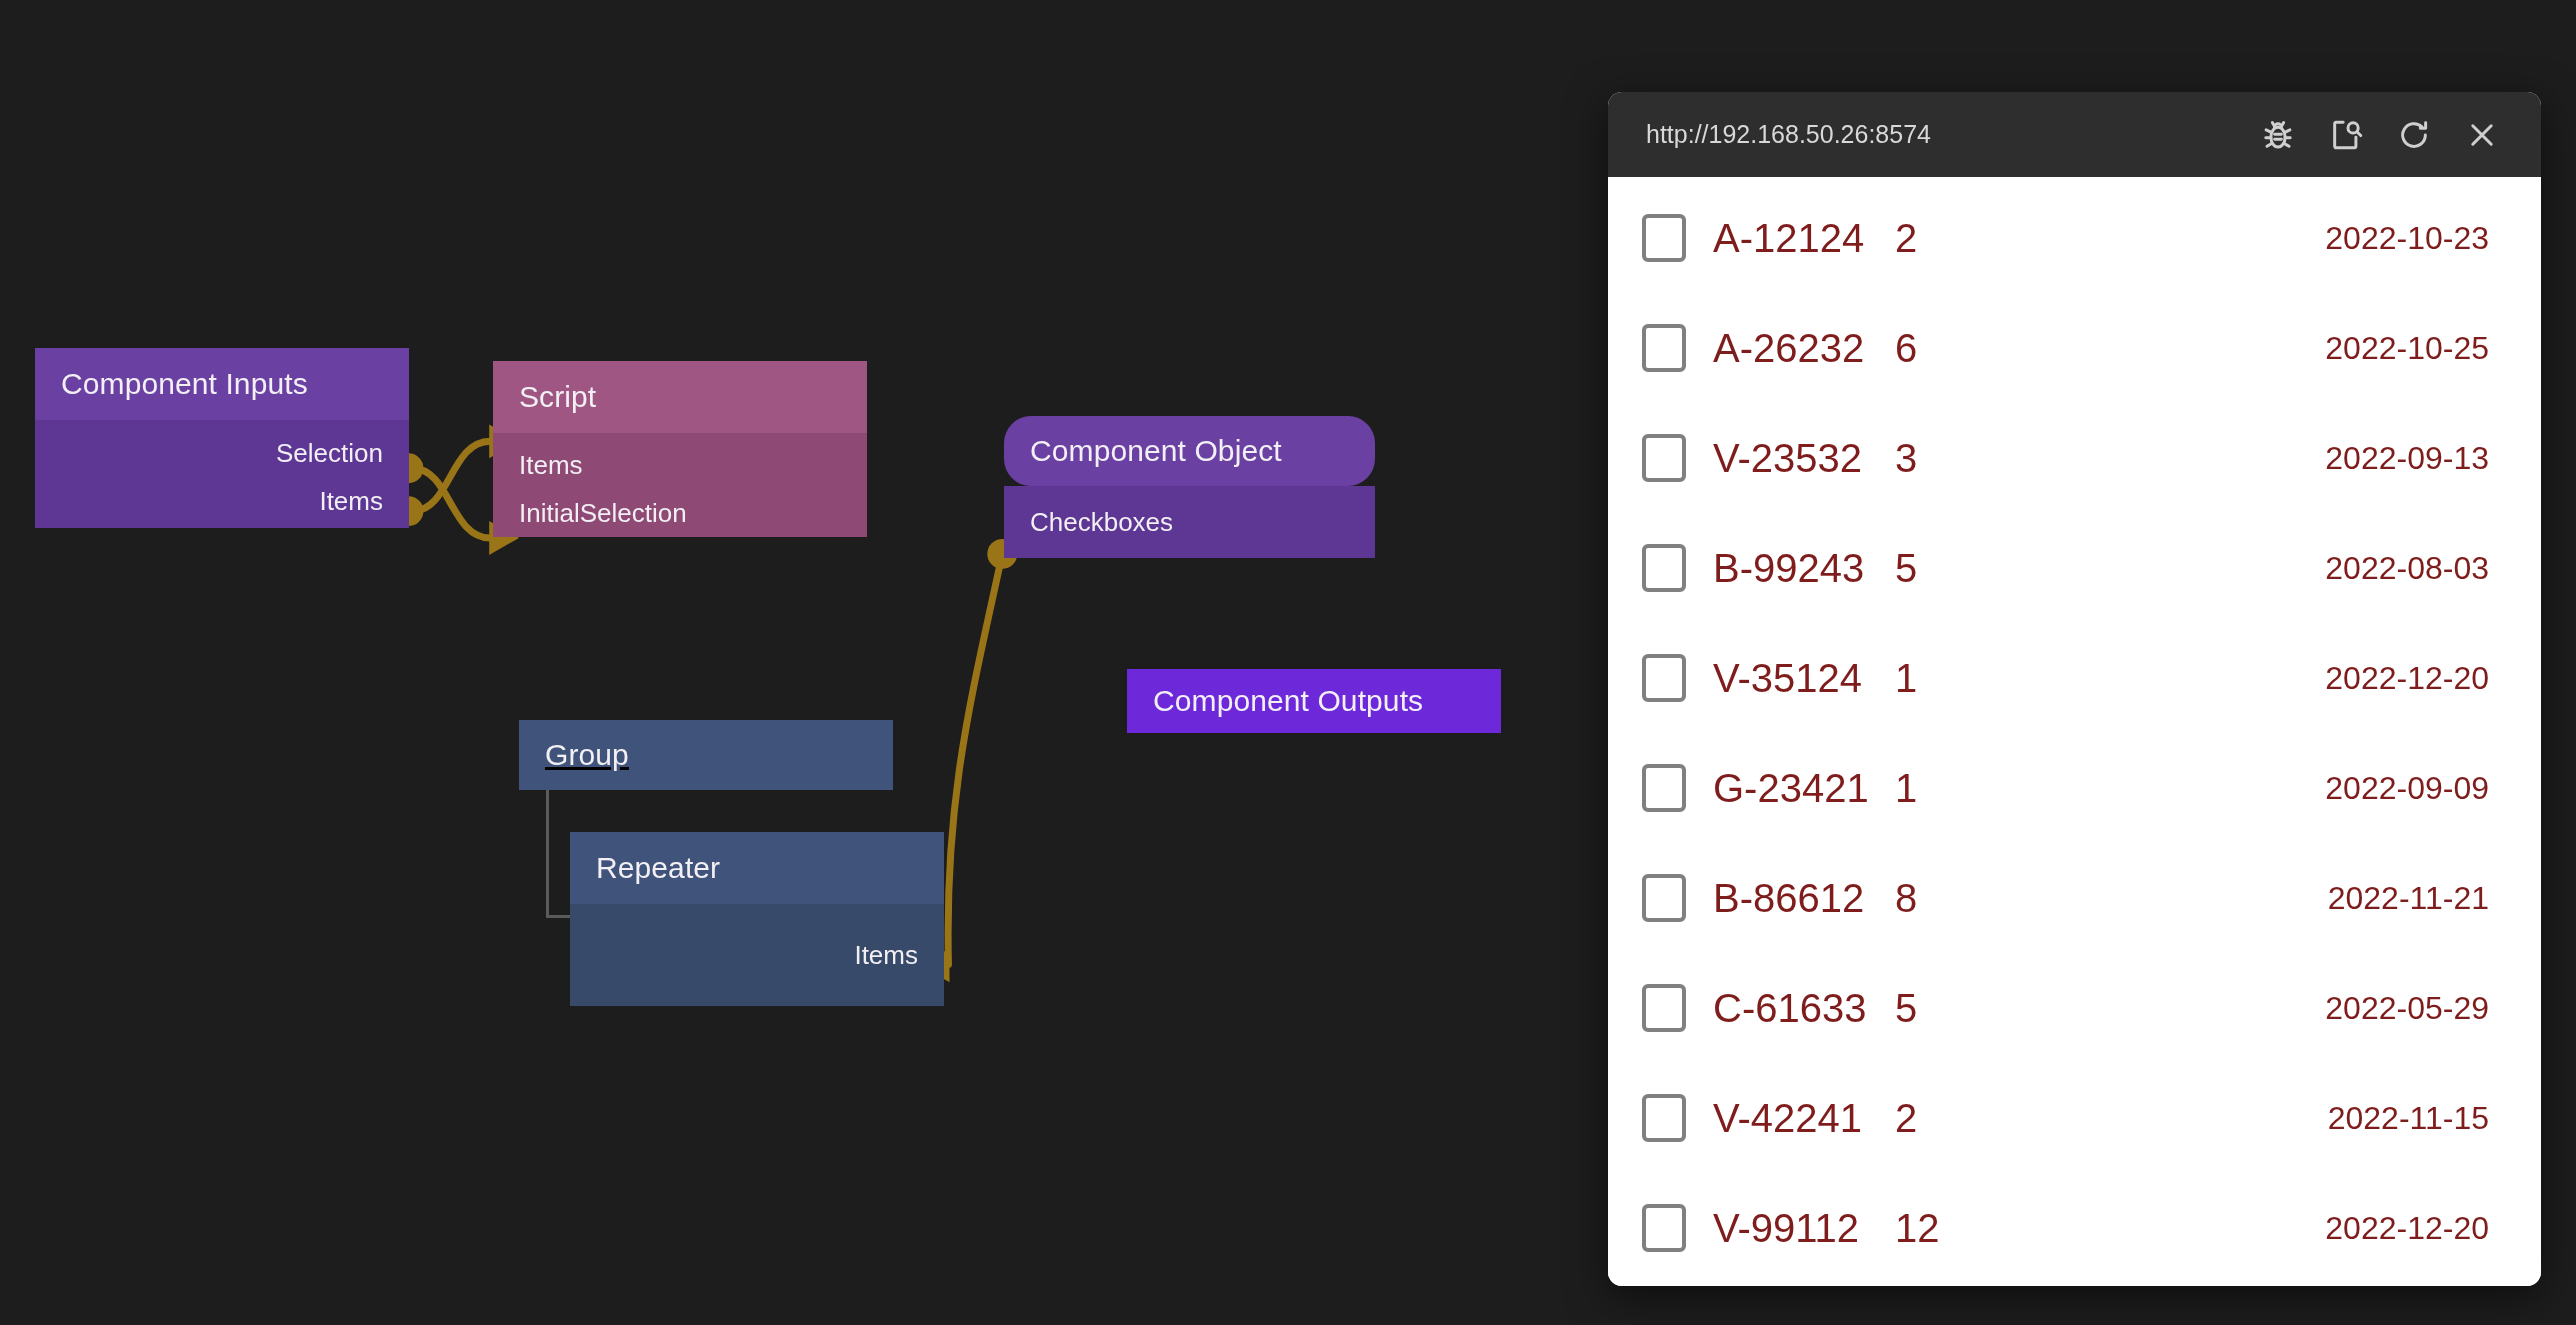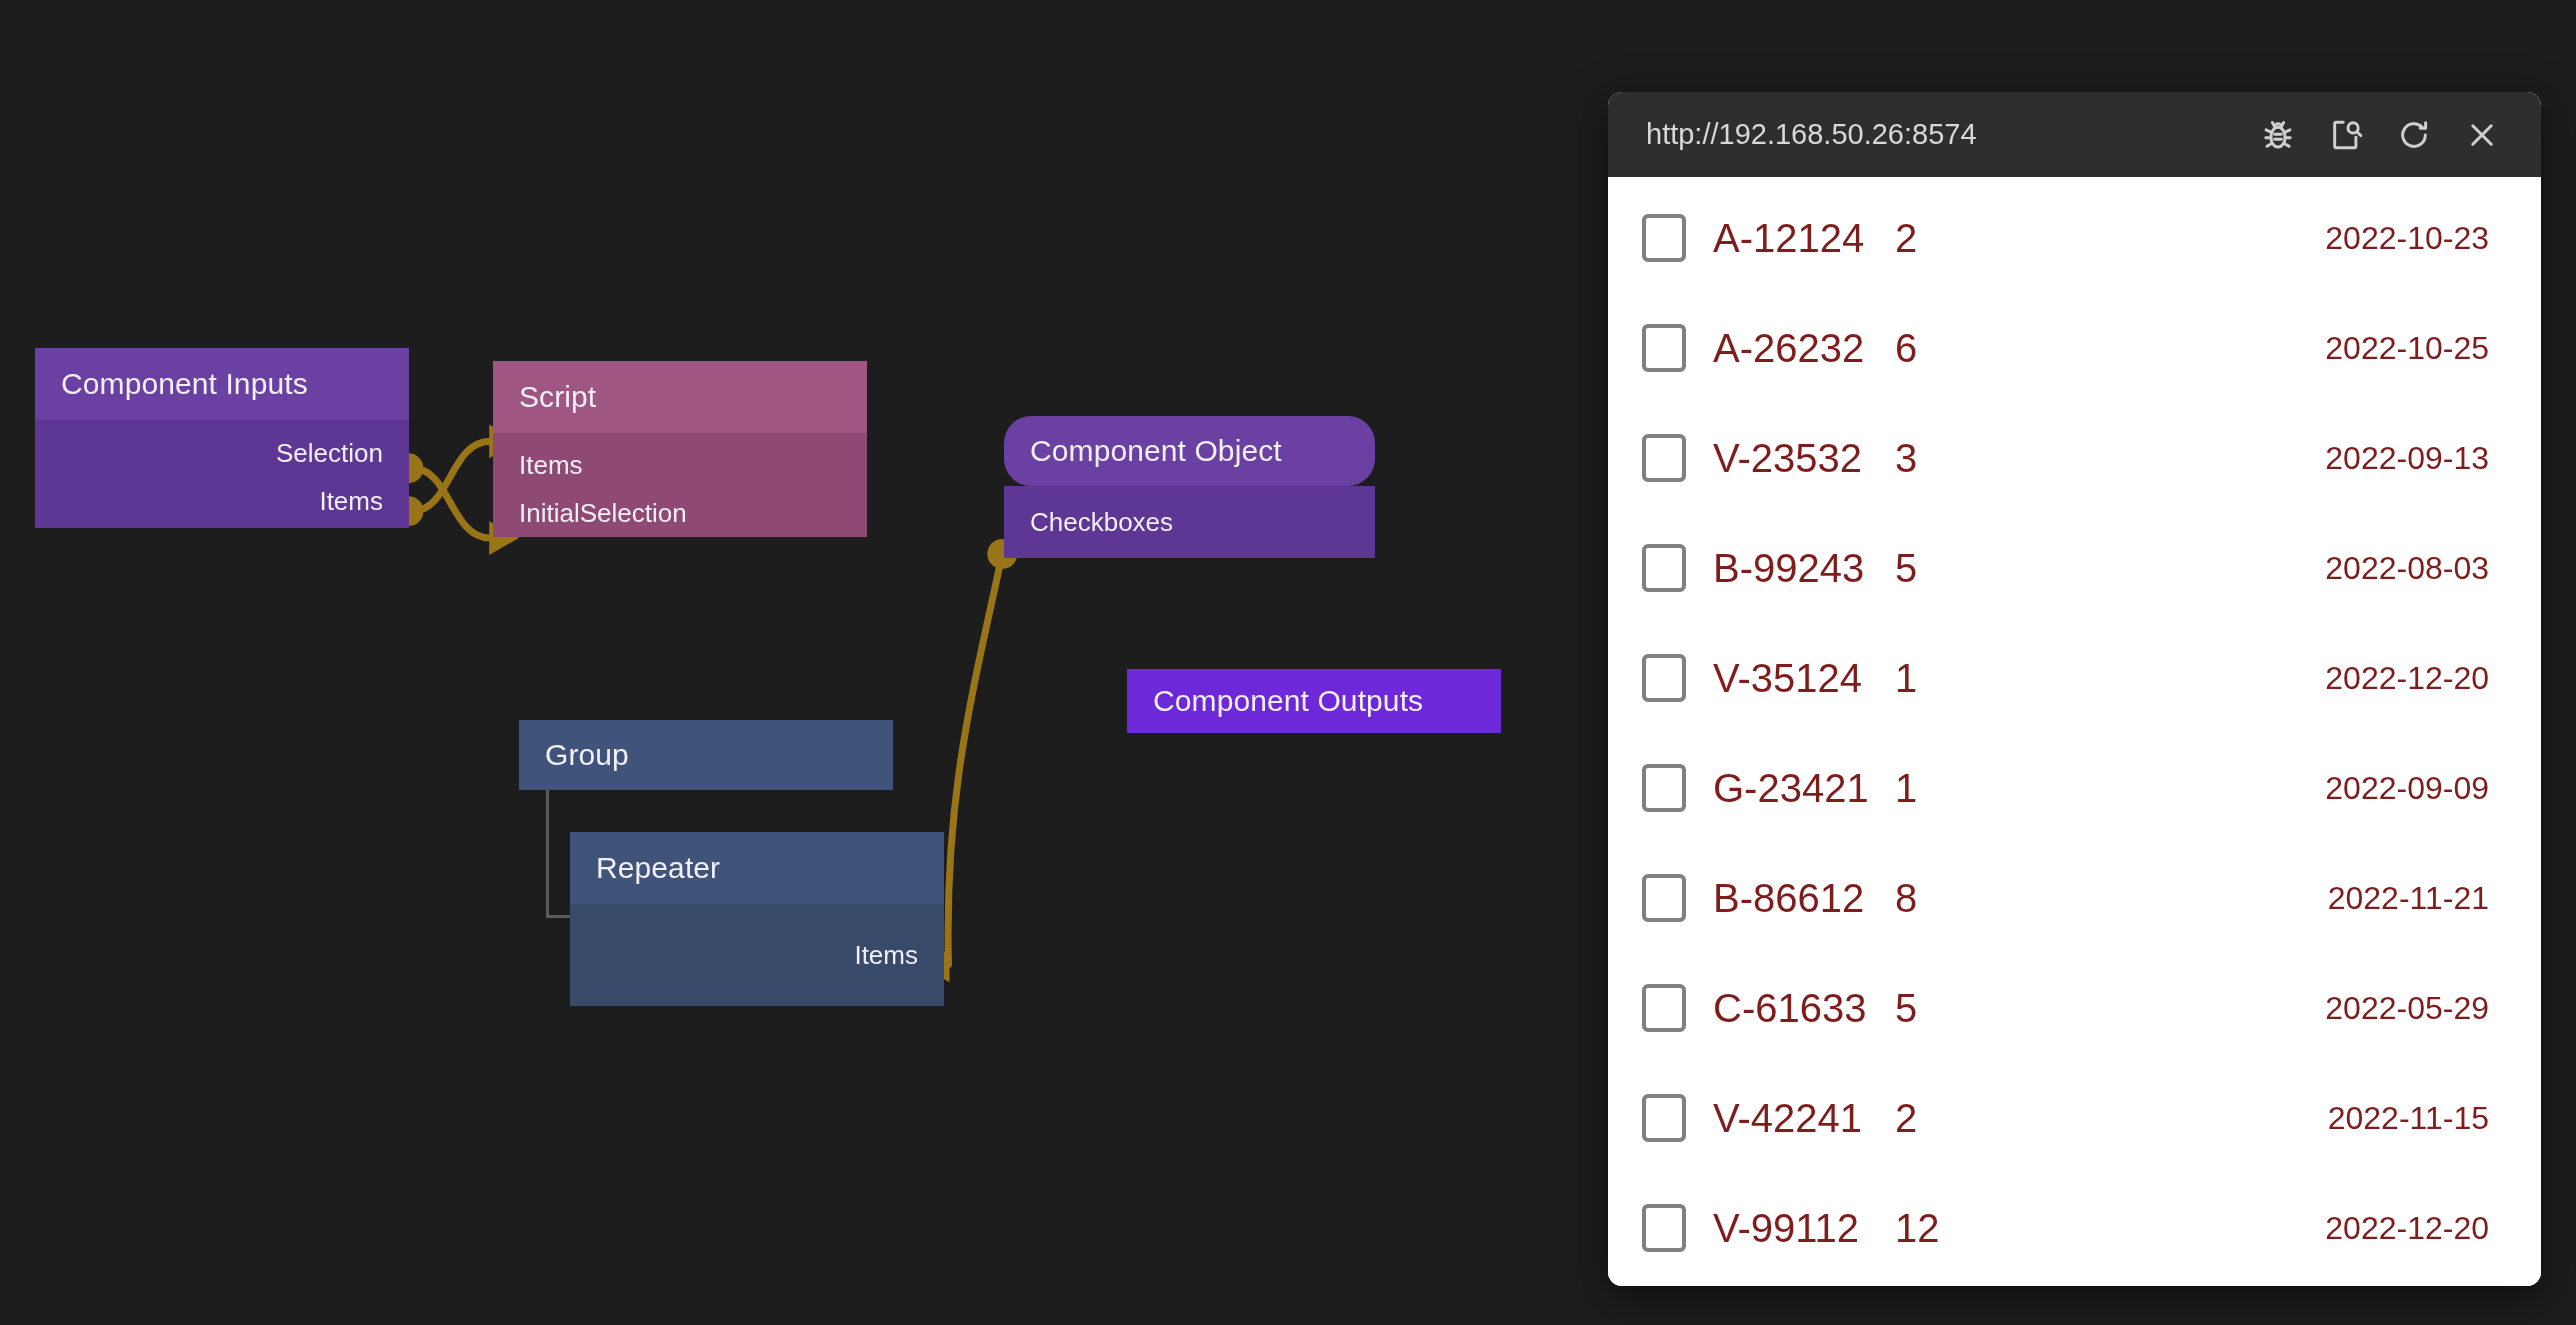--- a/index.html
+++ b/index.html
@@ -53,21 +53,21 @@
   #node-script .node-header { height: 72px; }
   #node-script .node-body   { height: 104px; gap: 22px; padding-top: 8px; }
 
   #node-component-object { left: 1004px; top: 416px; width: 371px; }
   #node-component-object .node-header { height: 70px; border-radius: 27px; }
   #node-component-object .node-body   { height: 72px; }
 
   #node-component-outputs { left: 1127px; top: 669px; width: 374px; height: 64px; }
   #node-component-outputs .node-header { height: 64px; background: #6d28d9; }
 
-  #node-group { left: 519px; top: 720px; width: 374px; height: 70px; }
+  #node-group { left: 519px; top: 720px; width: 374px; height: 70px; text-decoration: underline; }
   #node-group .node-header { height: 70px; }
 
   #node-repeater { left: 570px; top: 832px; width: 374px; }
   #node-repeater .node-header { height: 72px; }
   #node-repeater .node-body   { height: 102px; }
 
   
   #group-tree-connector {
     position: absolute; left: 546px; top: 790px;
     width: 26px; height: 128px;
@@ -86,21 +86,21 @@
     display: flex; flex-direction: column;
   }
   #panel-titlebar {
     height: 85px; flex: 0 0 85px;
     background: #2e2e2e;
     display: flex; align-items: center;
     padding: 0 30px 0 38px;
     gap: 10px;
   }
   #panel-url {
-    color: #d8d8d8; font-size: 29px;
+    color: #d8d8d8; font-size: 25px;
     flex: 1 1 auto; white-space: nowrap; overflow: hidden;
   }
   .titlebar-icon {
     width: 58px; height: 58px;
     display: flex; align-items: center; justify-content: center;
     flex: 0 0 auto;
   }
   .titlebar-icon svg { width: 34px; height: 34px; fill: none; stroke: #cfcfcf; stroke-width: 2.1; }
 
   #panel-content { flex: 1 1 auto; background: #fff; overflow: hidden; padding-top: 6px; }

